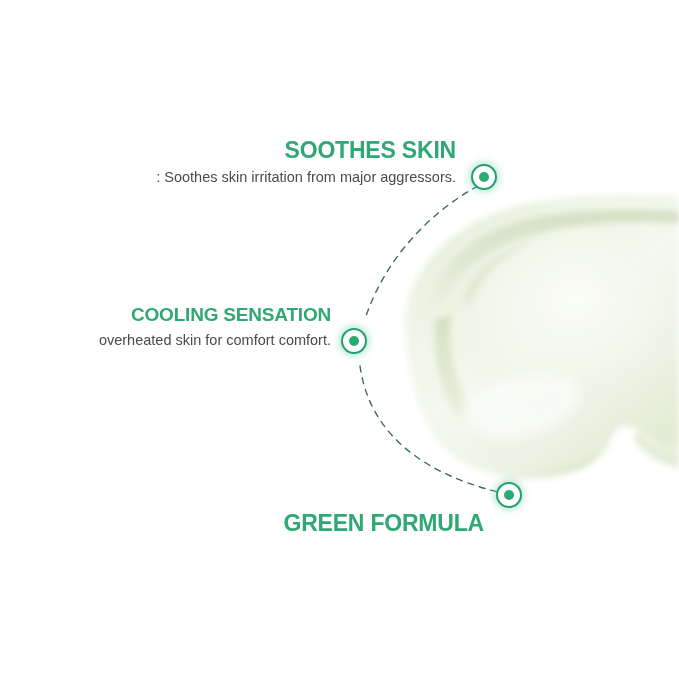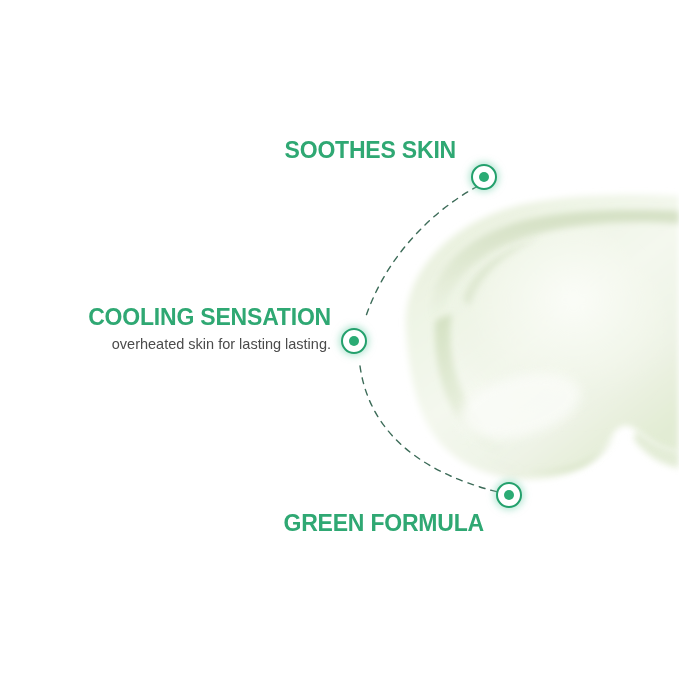--- a/index.html
+++ b/index.html
@@ -82,21 +82,21 @@
     width: 376px;
   }
   #callout-soothes .heading { font-size: 23px; }
   #callout-soothes .body-wrap { margin-top: 4px; }
 
   #callout-cooling {
     left: 40px;
     top: 305px;
     width: 291px;
   }
-  #callout-cooling .heading { font-size: 23px; }
+  #callout-cooling .heading { font-size: 19px; }
   #callout-cooling .body-wrap { margin-top: 4px; }
 
   #callout-green {
     left: 150px;
     top: 503px;
     width: 334px;
   }
   #callout-green .heading { font-size: 23px; margin-top: 8px; }
   #callout-green .body-wrap { margin-top: 4px; }
 </style>
@@ -197,26 +197,29 @@
   </div>
   <div class="marker" id="marker-2">
     <span class="core"></span>
   </div>
   <div class="marker" id="marker-3">
     <span class="core"></span>
   </div>
 
   <div class="callout" id="callout-soothes">
     <div class="heading">SOOTHES SKIN</div>
+    <div class="body-wrap">
+      <div class="body-line">: Soothes skin irritation from major aggressors.</div>
+    </div>
   </div>
 
   <div class="callout" id="callout-cooling">
     <div class="heading">COOLING SENSATION</div>
     <div class="body-wrap">
-      <div class="body-line">overheated skin for lasting lasting.</div>
+      <div class="body-line">overheated skin for comfort comfort.</div>
     </div>
   </div>
 
   <div class="callout" id="callout-green">
     <div class="heading">GREEN FORMULA</div>
   </div>
 
 </div>
 
 </body></html>

